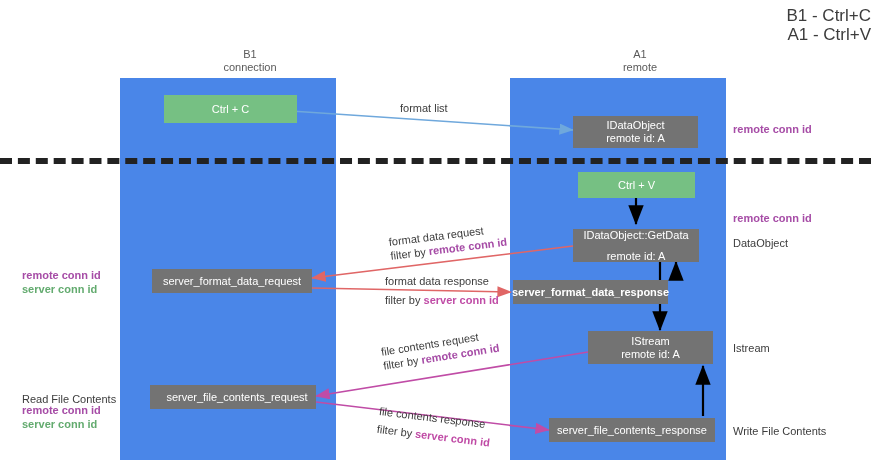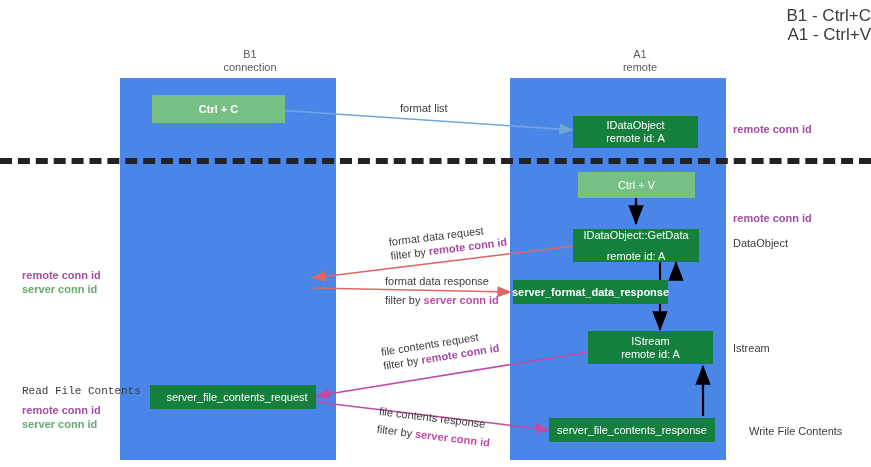--- a/index.html
+++ b/index.html
@@ -30,21 +30,21 @@
 
   
   .node{
     box-sizing:border-box;
     display:flex;flex-direction:column;
     align-items:center;justify-content:center;
     color:#ffffff;font-size:11px;line-height:13px;
     text-align:center;
   }
   .node.green{background:#76c083;}
-  .node.orange{background:#15803d;}
+  .node.orange{background:#737373;}
   .node .l2{font-size:11px;}
 
   
   .slabel{font-size:11px;line-height:14px;color:#3c3c3c;}
   .purple{color:#a64ca6;font-weight:bold;}
   .green-t{color:#63ab6f;font-weight:bold;}
   .magenta{color:#c04ca6;font-weight:bold;}
 
   
   .cap{font-size:11px;line-height:14px;color:#3c3c3c;white-space:nowrap;}
@@ -110,38 +110,41 @@
 
     <line x1="588" y1="352" x2="316" y2="396" stroke="#c04ca6" stroke-width="1.6" marker-end="url(#ah-mag)"></line>
 
     <line x1="316" y1="402" x2="549" y2="430" stroke="#c04ca6" stroke-width="1.6" marker-end="url(#ah-mag)"></line>
 
     <path d="M 703 416 L 703 366" stroke="#000000" stroke-width="2.2" fill="none" marker-end="url(#ah-blk)"></path>
   </svg>
 
   <div class="abs divider"></div>
 
-  <div class="abs node green" style="left:152px;top:95px;width:133px;height:28px;font-weight:bold;">
+  <div class="abs node green" style="left:164px;top:95px;width:133px;height:28px;">
     <div>Ctrl + C</div>
   </div>
 
   <div class="abs node orange" style="left:573px;top:116px;width:125px;height:32px;">
     <div>IDataObject</div>
     <div class="l2">remote id: A</div>
   </div>
 
   <div class="abs node green" style="left:578px;top:172px;width:117px;height:26px;">
     <div>Ctrl + V</div>
   </div>
 
   <div class="abs node orange" style="left:573px;top:229px;width:126px;height:33px;gap:8px;">
     <div>IDataObject::GetData</div>
     <div class="l2">remote id: A</div>
   </div>
 
+  <div class="abs node orange" style="left:152px;top:269px;width:160px;height:24px;">
+    <div>server_format_data_request</div>
+  </div>
 
   <div class="abs node orange" style="left:513px;top:280px;width:155px;height:24px;font-weight:bold;">
     <div>server_format_data_response</div>
   </div>
 
   <div class="abs node orange" style="left:588px;top:331px;width:125px;height:33px;">
     <div>IStream</div>
     <div class="l2">remote id: A</div>
   </div>
 
@@ -184,22 +187,22 @@
   </div>
 
   <div class="abs slabel purple" style="left:733px;top:122px;">remote conn id</div>
 
   <div class="abs slabel purple" style="left:733px;top:211px;">remote conn id</div>
 
   <div class="abs slabel" style="left:733px;top:236px;">DataObject</div>
 
   <div class="abs slabel" style="left:733px;top:341px;">Istream</div>
 
-  <div class="abs slabel" style="left:749px;top:424px;">Write File Contents</div>
+  <div class="abs slabel" style="left:733px;top:424px;">Write File Contents</div>
 
   <div class="abs slabel purple" style="left:22px;top:268px;">remote conn id</div>
   <div class="abs slabel green-t" style="left:22px;top:282px;">server conn id</div>
 
-  <div class="abs slabel" style="left:22px;top:384px;font-family:Liberation Mono, monospace;">Read File Contents</div>
+  <div class="abs slabel" style="left:22px;top:392px;">Read File Contents</div>
   <div class="abs slabel purple" style="left:22px;top:403px;">remote conn id</div>
   <div class="abs slabel green-t" style="left:22px;top:417px;">server conn id</div>
 
 </div>
 
 </body></html>

